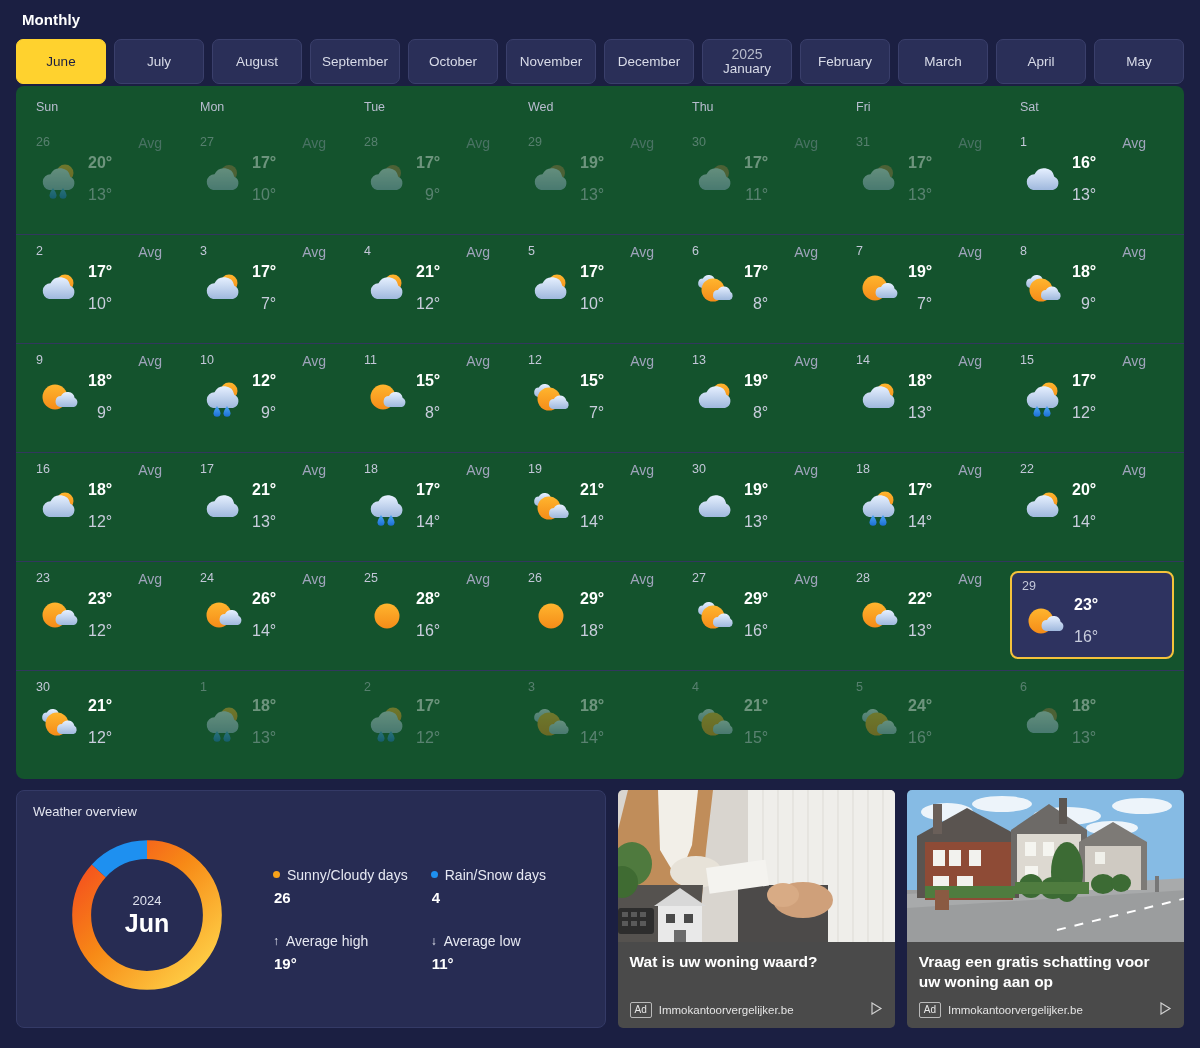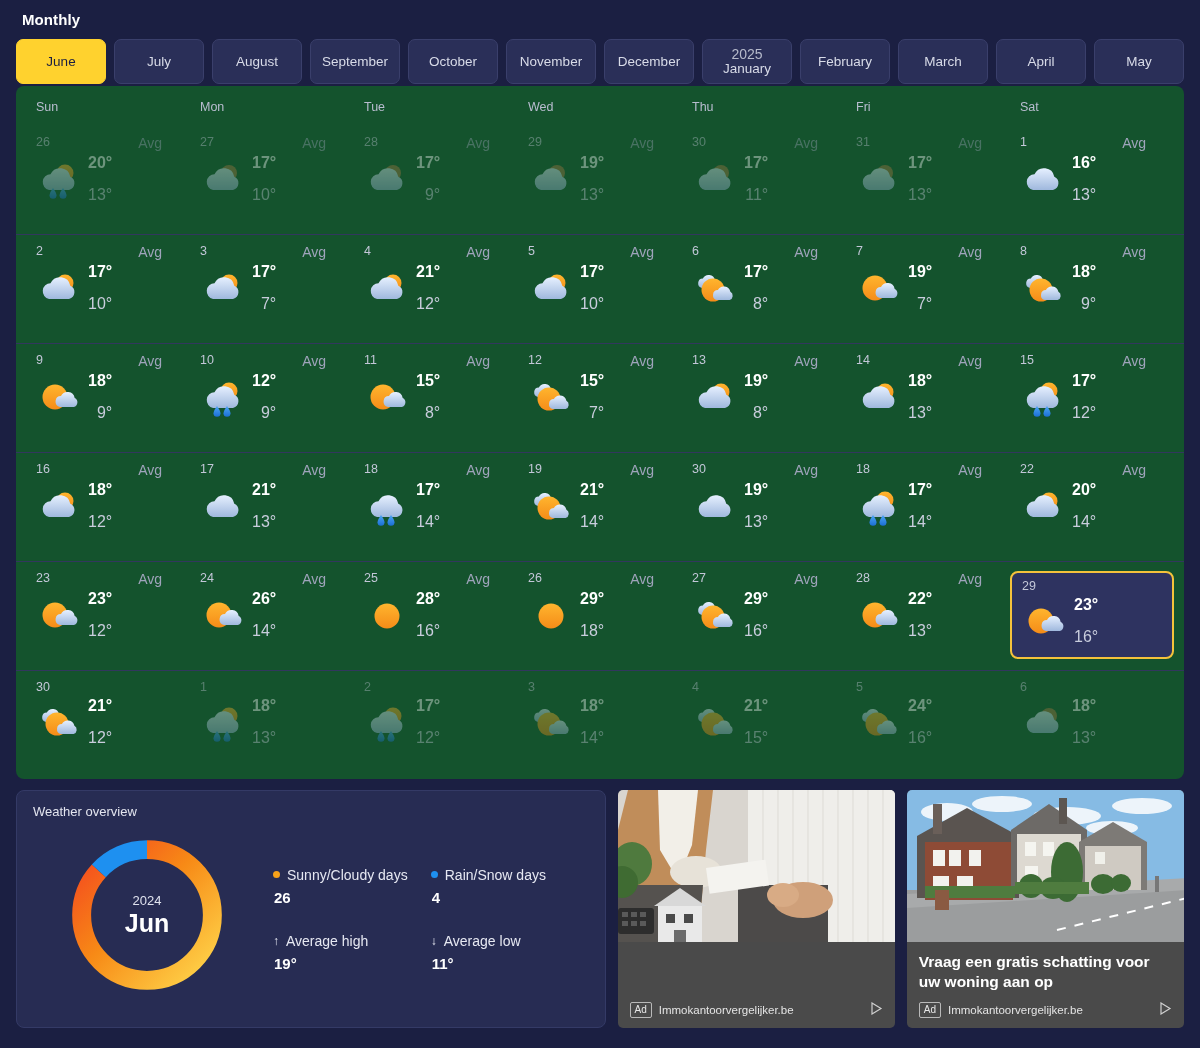--- a/index.html
+++ b/index.html
@@ -1677,20 +1677,23 @@
               <rect x="4" y="122" width="6" height="5"></rect>
               <rect x="13" y="122" width="6" height="5"></rect>
               <rect x="22" y="122" width="6" height="5"></rect>
               <rect x="4" y="131" width="6" height="5"></rect>
               <rect x="13" y="131" width="6" height="5"></rect>
               <rect x="22" y="131" width="6" height="5"></rect>
             </g>
           <ellipse cx="14" cy="74" rx="20" ry="22" fill="#4f7a3e"></ellipse>
           <ellipse cx="4" cy="92" rx="16" ry="16" fill="#3f6b32"></ellipse>
         </svg>
+      </div>
+      <div class="ad-text">
+        <div class="ad-title">Wat is uw woning waard?</div>
       </div>
       <div class="ad-footer">
         <span class="ad-badge">Ad</span>
         <span class="ad-domain">Immokantoorvergelijker.be</span>
         <span class="ad-info">
           <svg width="15" height="13" viewBox="0 0 15 13">
               <path d="M2 1 L2 12 L11 6.5 Z" fill="none" stroke="#cfcfcf" stroke-width="1.2"></path>
             </svg>
         </span>
       </div>

